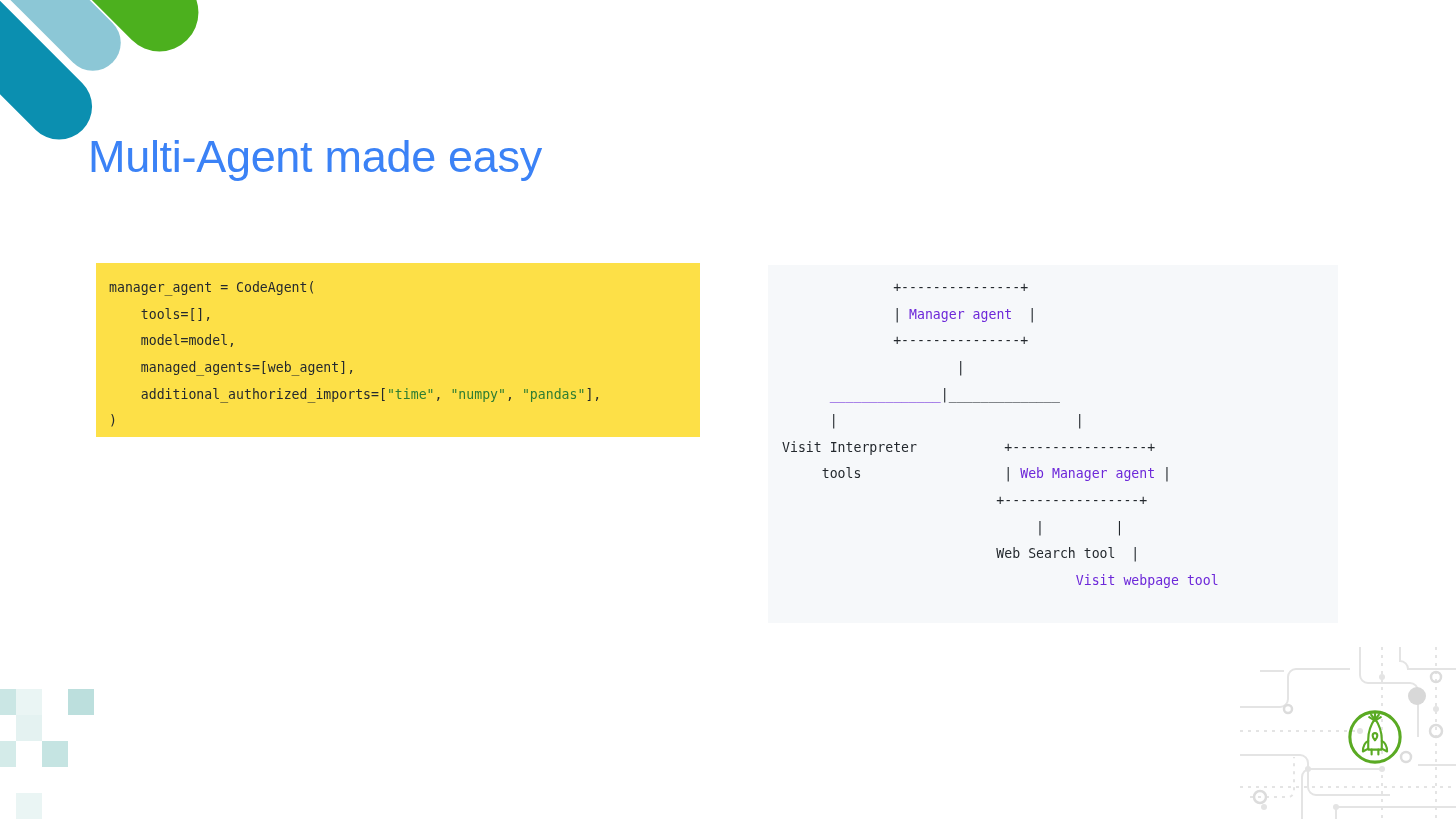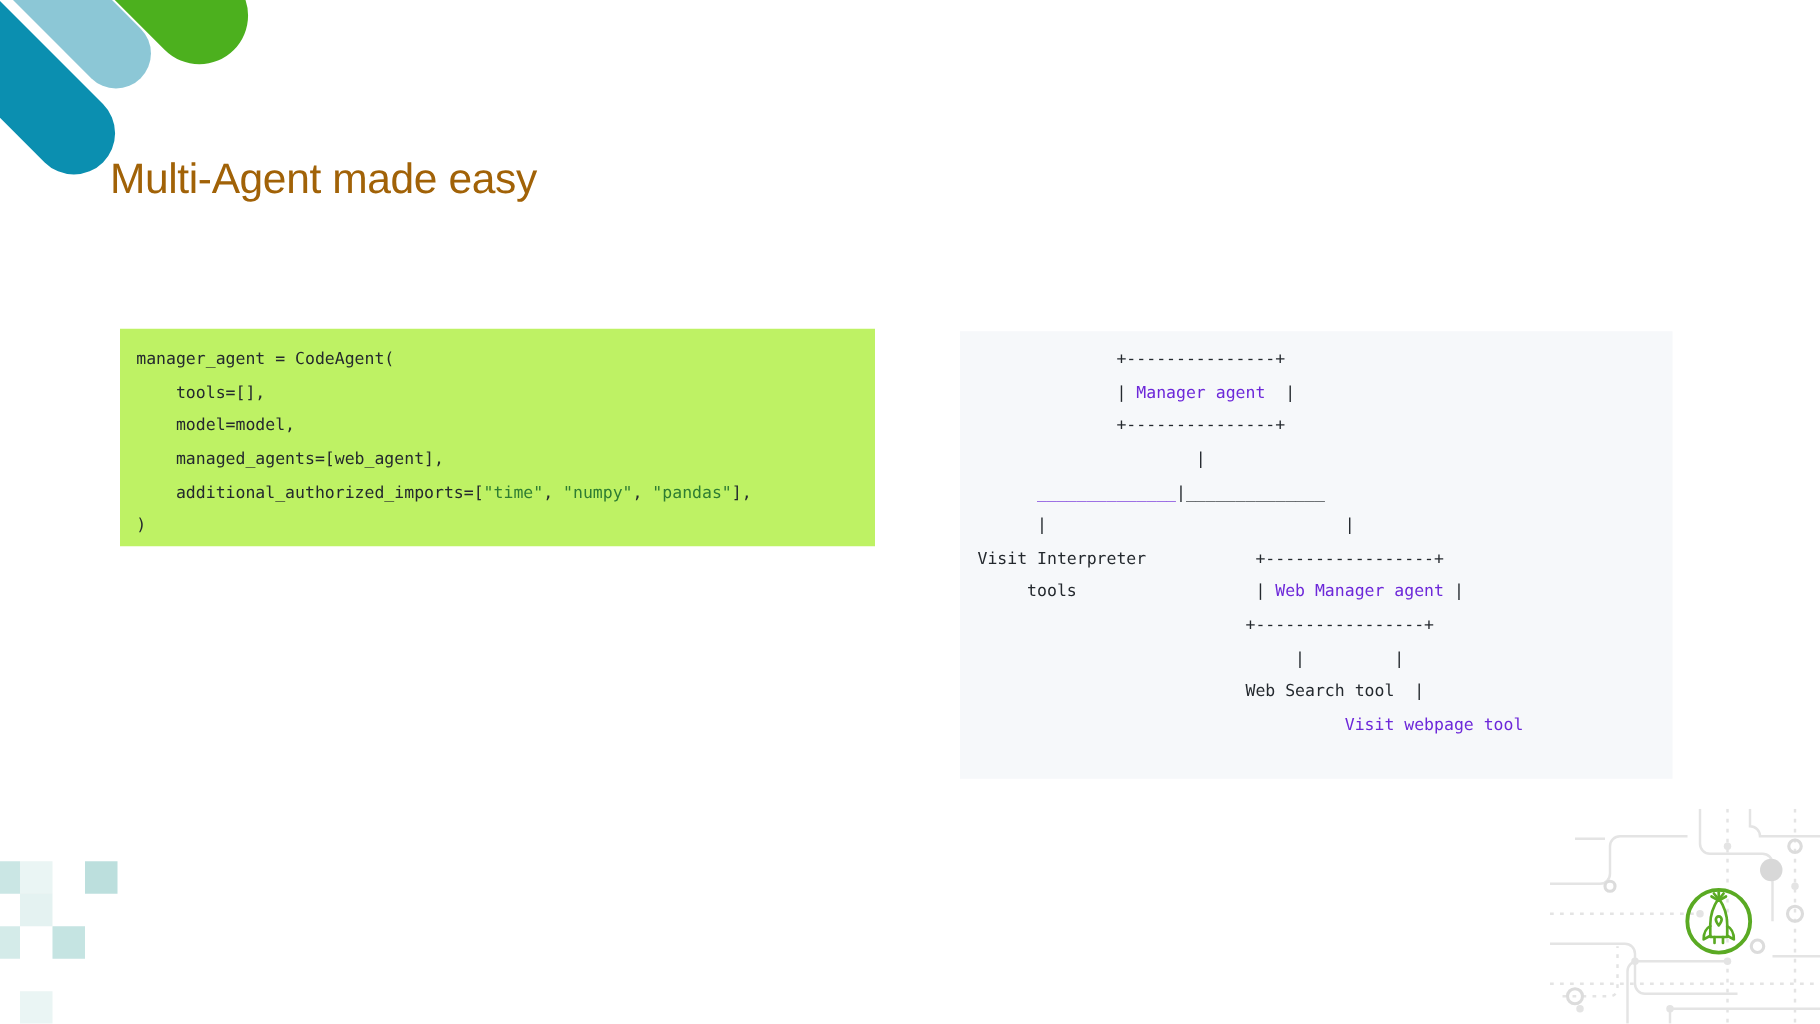--- a/index.html
+++ b/index.html
@@ -44,23 +44,23 @@
     background: #0b8fb0;
     left: -16px; top: -28px;
     transform: rotate(-45deg);
   }
 
   
   .page-title {
     position: absolute;
     left: 88px;
     top: 100px;
-    font-size: 34px;
+    font-size: 45px;
     font-weight: 400;
-    color: #a16207;
+    color: #3b82f6;
     letter-spacing: -0.3px;
     line-height: 1.2;
     white-space: nowrap;
   }
 
   
   .code-block {
     position: absolute;
     background: #f6f8fa;
     font-family: "DejaVu Sans Mono", "Liberation Mono", monospace;
@@ -126,21 +126,21 @@
 <body>
 
 <div class="brand-marks">
   <span class="capsule capsule-light" style="background: rgb(140, 199, 214);"></span>
   <span class="capsule capsule-green" style="background: rgb(76, 176, 30);"></span>
   <span class="capsule capsule-dark" style="background: rgb(11, 143, 176);"></span>
 </div>
 
 <h1 class="page-title">Multi-Agent made easy</h1>
 
-<pre class="code-block" id="code-left" style="background: #bef264; color: rgb(36, 41, 46);"><span class="tok-plain">manager_agent = CodeAgent(</span>
+<pre class="code-block" id="code-left" style="background: #fde047; color: rgb(36, 41, 46);"><span class="tok-plain">manager_agent = CodeAgent(</span>
 <span class="tok-plain">    tools=[],</span>
 <span class="tok-plain">    model=model,</span>
 <span class="tok-plain">    managed_agents=[web_agent],</span>
 <span class="tok-plain">    additional_authorized_imports=[</span><span class="tok-str">"time"</span><span class="tok-plain">, </span><span class="tok-str">"numpy"</span><span class="tok-plain">, </span><span class="tok-str">"pandas"</span><span class="tok-plain">],</span>
 <span class="tok-plain">)</span></pre>
 
 <pre class="code-block" id="code-right" style="background: rgb(246, 248, 250); color: rgb(36, 41, 46);"><span class="tok-plain">              +---------------+</span>
 <span class="tok-plain">              | </span><span class="tok-green">Manager agent</span><span class="tok-plain">  |</span>
 <span class="tok-plain">              +---------------+</span>
 <span class="tok-plain">                      |</span>

